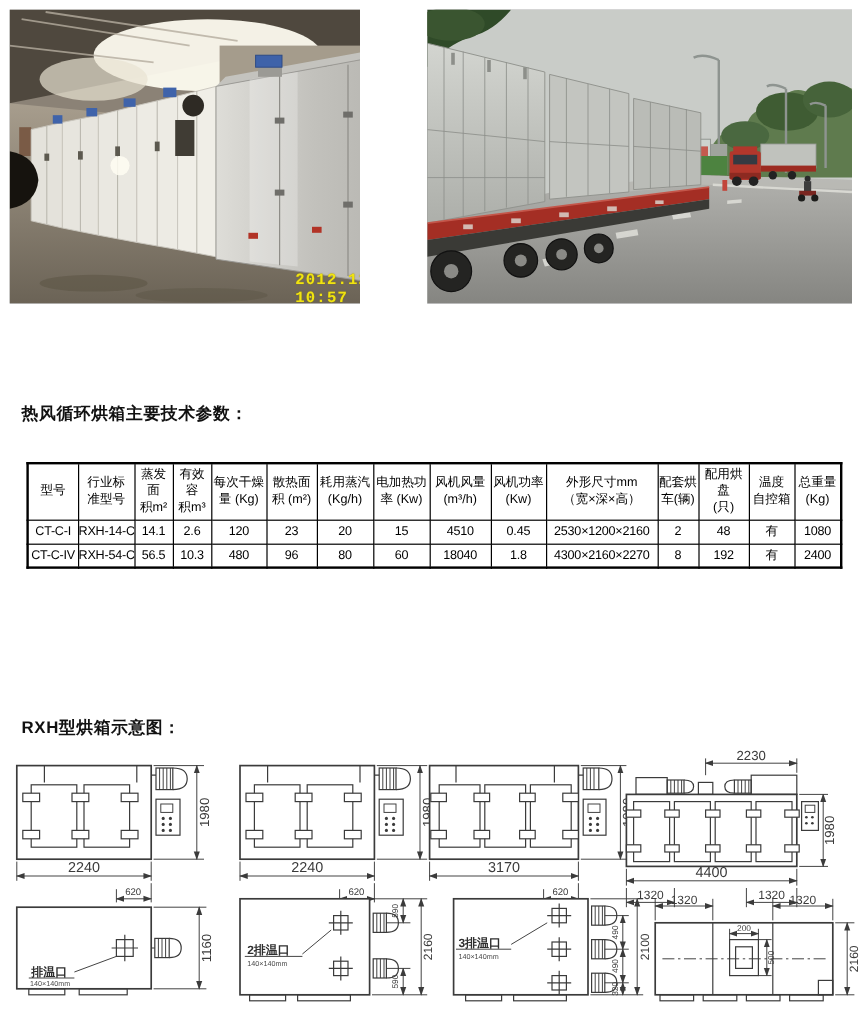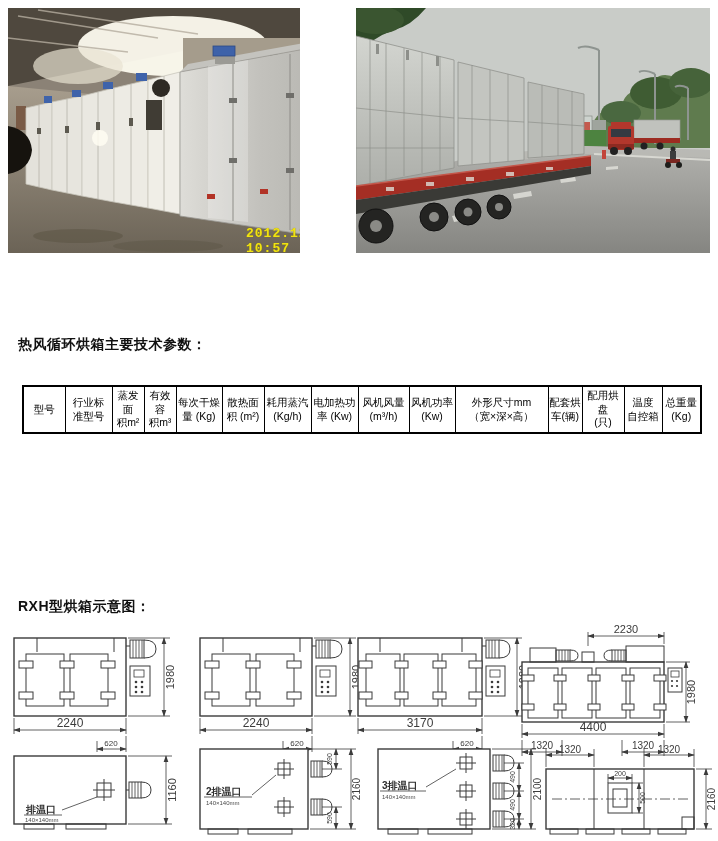--- a/index.html
+++ b/index.html
@@ -336,20 +336,54 @@
             <span>温度</span>
             <span>自控箱</span>
           </th>
         <th>
             <span>总重量</span>
             <span>(Kg)</span>
           </th>
       </tr>
     </thead>
     <tbody>
+      <tr>
+        <td>CT-C-I</td>
+          <td>RXH-14-C</td>
+          <td>14.1</td>
+          <td>2.6</td>
+          <td>120</td>
+          <td>23</td>
+          <td>20</td>
+          <td>15</td>
+          <td>4510</td>
+          <td>0.45</td>
+          <td>2530×1200×2160</td>
+          <td>2</td>
+          <td>48</td>
+          <td>有</td>
+          <td>1080</td>
+      </tr>
+      <tr>
+        <td>CT-C-IV</td>
+          <td>RXH-54-C</td>
+          <td>56.5</td>
+          <td>10.3</td>
+          <td>480</td>
+          <td>96</td>
+          <td>80</td>
+          <td>60</td>
+          <td>18040</td>
+          <td>1.8</td>
+          <td>4300×2160×2270</td>
+          <td>8</td>
+          <td>192</td>
+          <td>有</td>
+          <td>2400</td>
+      </tr>
     </tbody>
   </table>
 
   <div class="diagram" style="left:4px;top:628px">
     <svg viewBox="0 0 180 132" width="180" height="132">
       <defs>
           <marker id="a1" viewBox="0 0 10 10" markerWidth="9" markerHeight="9" refX="9" refY="5" orient="auto-start-reverse">
             <path d="M0,1.5 L10,5 L0,8.5 z" fill="#3b3b3b"></path>
           </marker>
         </defs>

